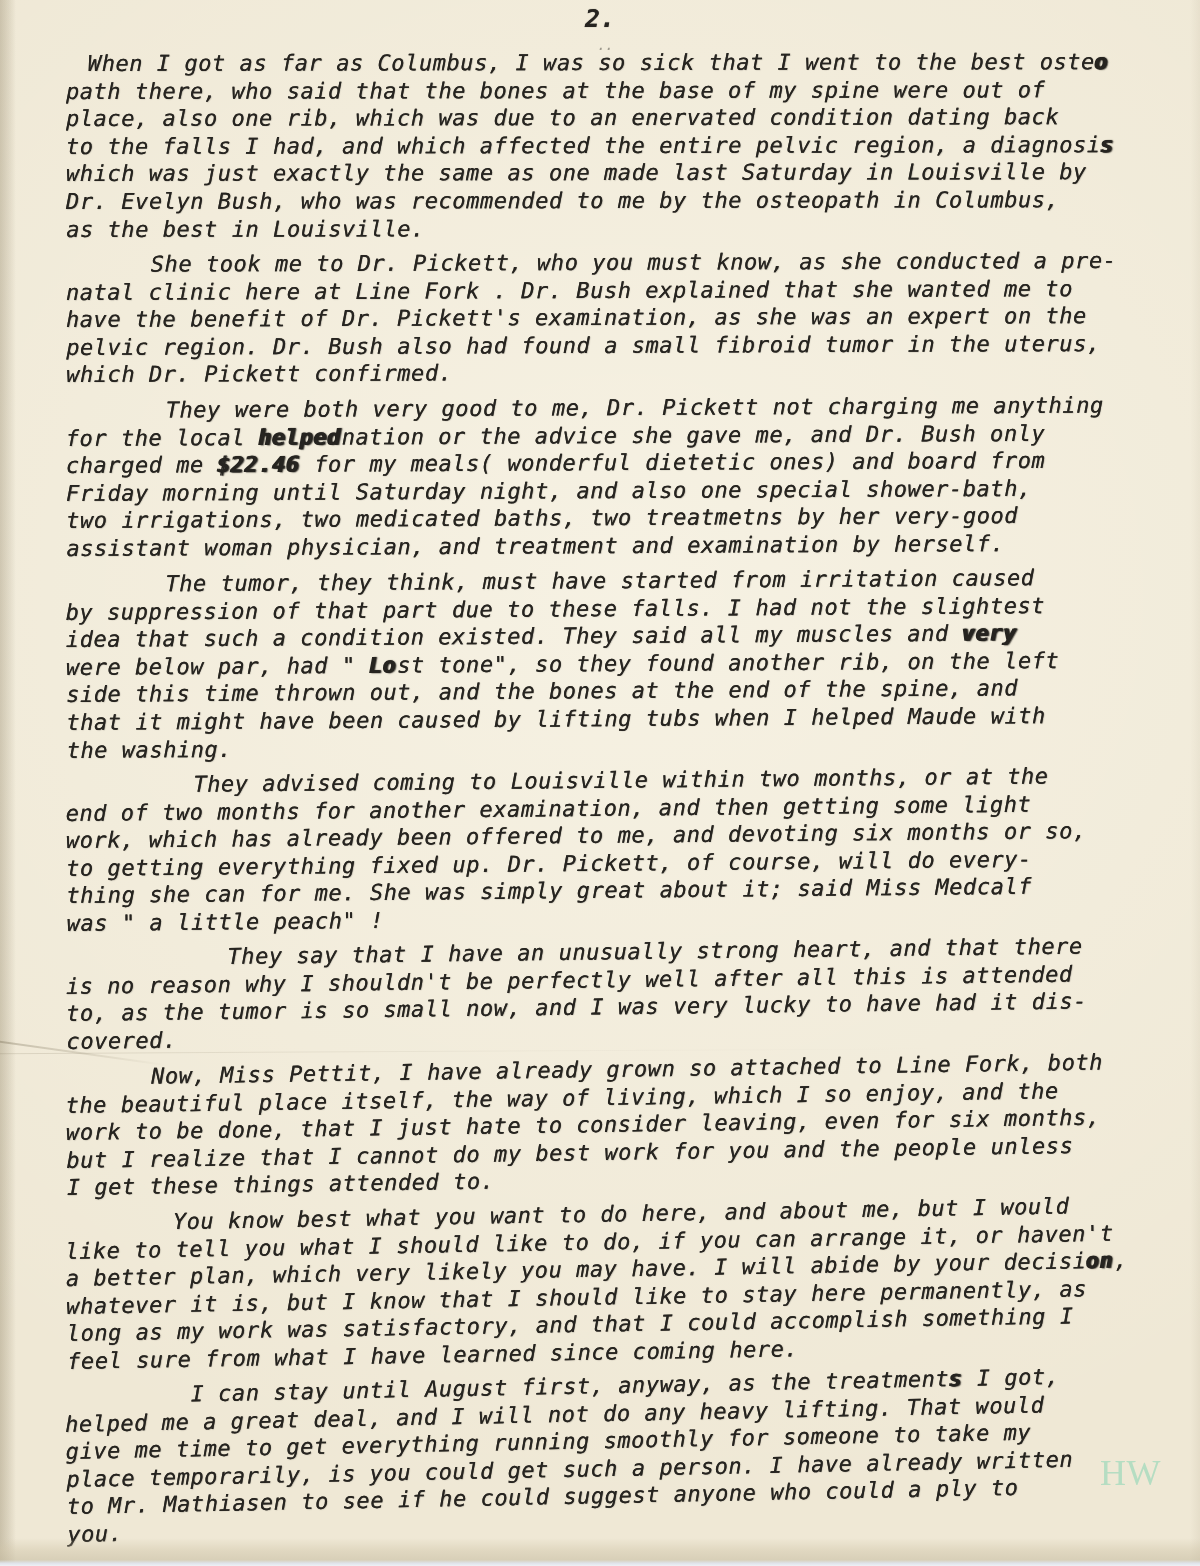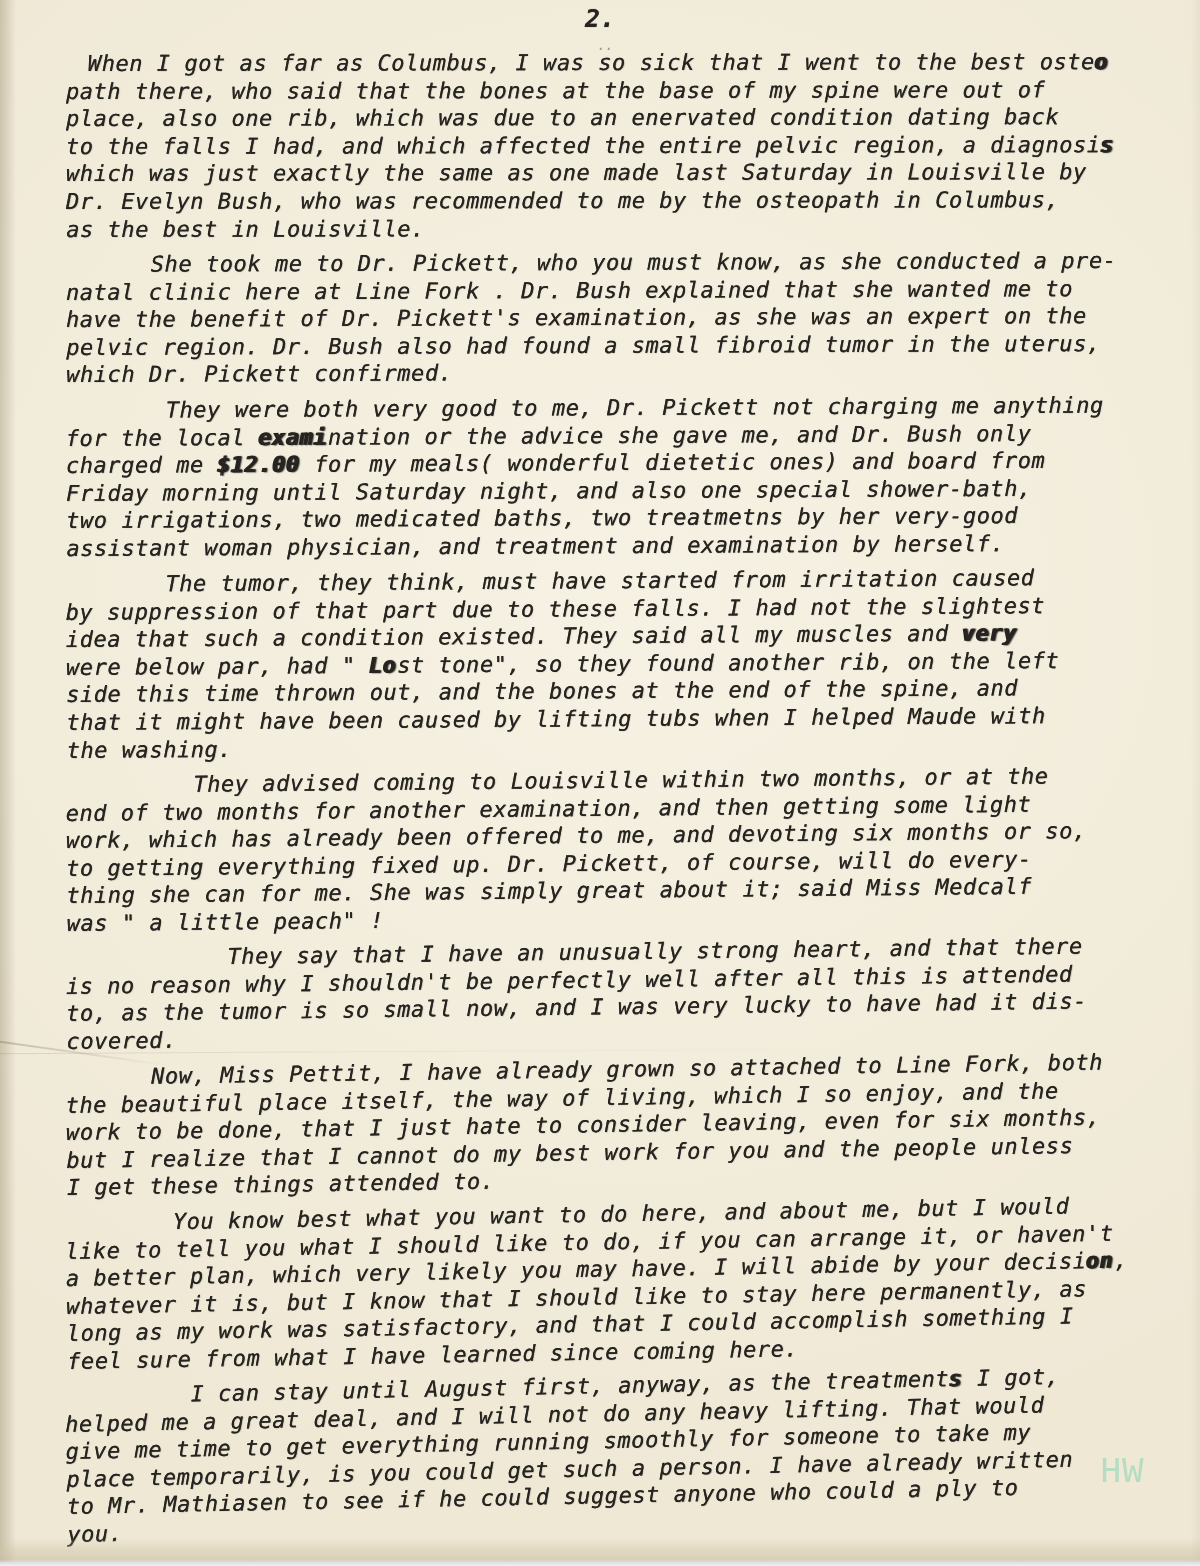--- a/index.html
+++ b/index.html
@@ -55,21 +55,21 @@
   .para:nth-of-type(6) .line:first-child{ padding-left:162px; }
   .para:nth-of-type(7) .line:first-child{ padding-left:86px; }
   .para:nth-of-type(8) .line:first-child{ padding-left:108px; }
   .para:nth-of-type(9) .line:first-child{ padding-left:126px; }
   .overstrike {
     font-weight:bold;
     text-shadow:-1.4px 0 0 currentColor, 1px 0.5px 1.2px rgba(40,37,31,0.7), 0 0 1px rgba(40,37,31,0.6);
   }
   .watermark {
     position:absolute; top:1452px; left:1100px;
-    font-family:Liberation Mono, monospace; font-style:normal;
+    font-family:Liberation Serif, serif; font-style:normal;
     font-size:36px; letter-spacing:0.5px;
     color:var(--wm,#b5ddc2);
   }
   .crease {
     position:absolute; top:1040px; left:-6px; width:175px; height:2px;
     background:linear-gradient(90deg, rgba(110,100,75,0.35), rgba(110,100,75,0));
     transform:rotate(8deg); transform-origin:0 0;
   }
   .crease-long {
     position:absolute; top:1050px; left:0; width:100%; height:1px;
@@ -108,22 +108,22 @@
       </div>
       <div class="para">
         <div class="line">She took me to Dr. Pickett, who you must know, as she conducted a pre-</div>
         <div class="line">natal clinic here at Line Fork . Dr. Bush explained that she wanted me to</div>
         <div class="line">have the benefit of Dr. Pickett's examination, as she was an expert on the</div>
         <div class="line">pelvic region. Dr. Bush also had found a small fibroid tumor in the uterus,</div>
         <div class="line">which Dr. Pickett confirmed.</div>
       </div>
       <div class="para">
         <div class="line">They were both very good to me, Dr. Pickett not charging me anything</div>
-        <div class="line">for the local <span class="overstrike">exami</span>nation or the advice she gave me, and Dr. Bush only</div>
-        <div class="line">charged me <span class="overstrike">$12.00</span> for my meals( wonderful dietetic ones) and board from</div>
+        <div class="line">for the local <span class="overstrike">helped</span>nation or the advice she gave me, and Dr. Bush only</div>
+        <div class="line">charged me <span class="overstrike">$22.46</span> for my meals( wonderful dietetic ones) and board from</div>
         <div class="line">Friday morning until Saturday night, and also one special shower-bath,</div>
         <div class="line">two irrigations, two medicated baths, two treatmetns by her very-good</div>
         <div class="line">assistant woman physician, and treatment and examination by herself.</div>
       </div>
       <div class="para">
         <div class="line">The tumor, they think, must have started from irritation caused</div>
         <div class="line">by suppression of that part due to these falls. I had not the slightest</div>
         <div class="line">idea that such a condition existed. They said all my muscles and <span class="overstrike">very</span></div>
         <div class="line">were below par, had " <span class="overstrike">Lo</span>st tone", so they found another rib, on the left</div>
         <div class="line">side this time thrown out, and the bones at the end of the spine, and</div>

